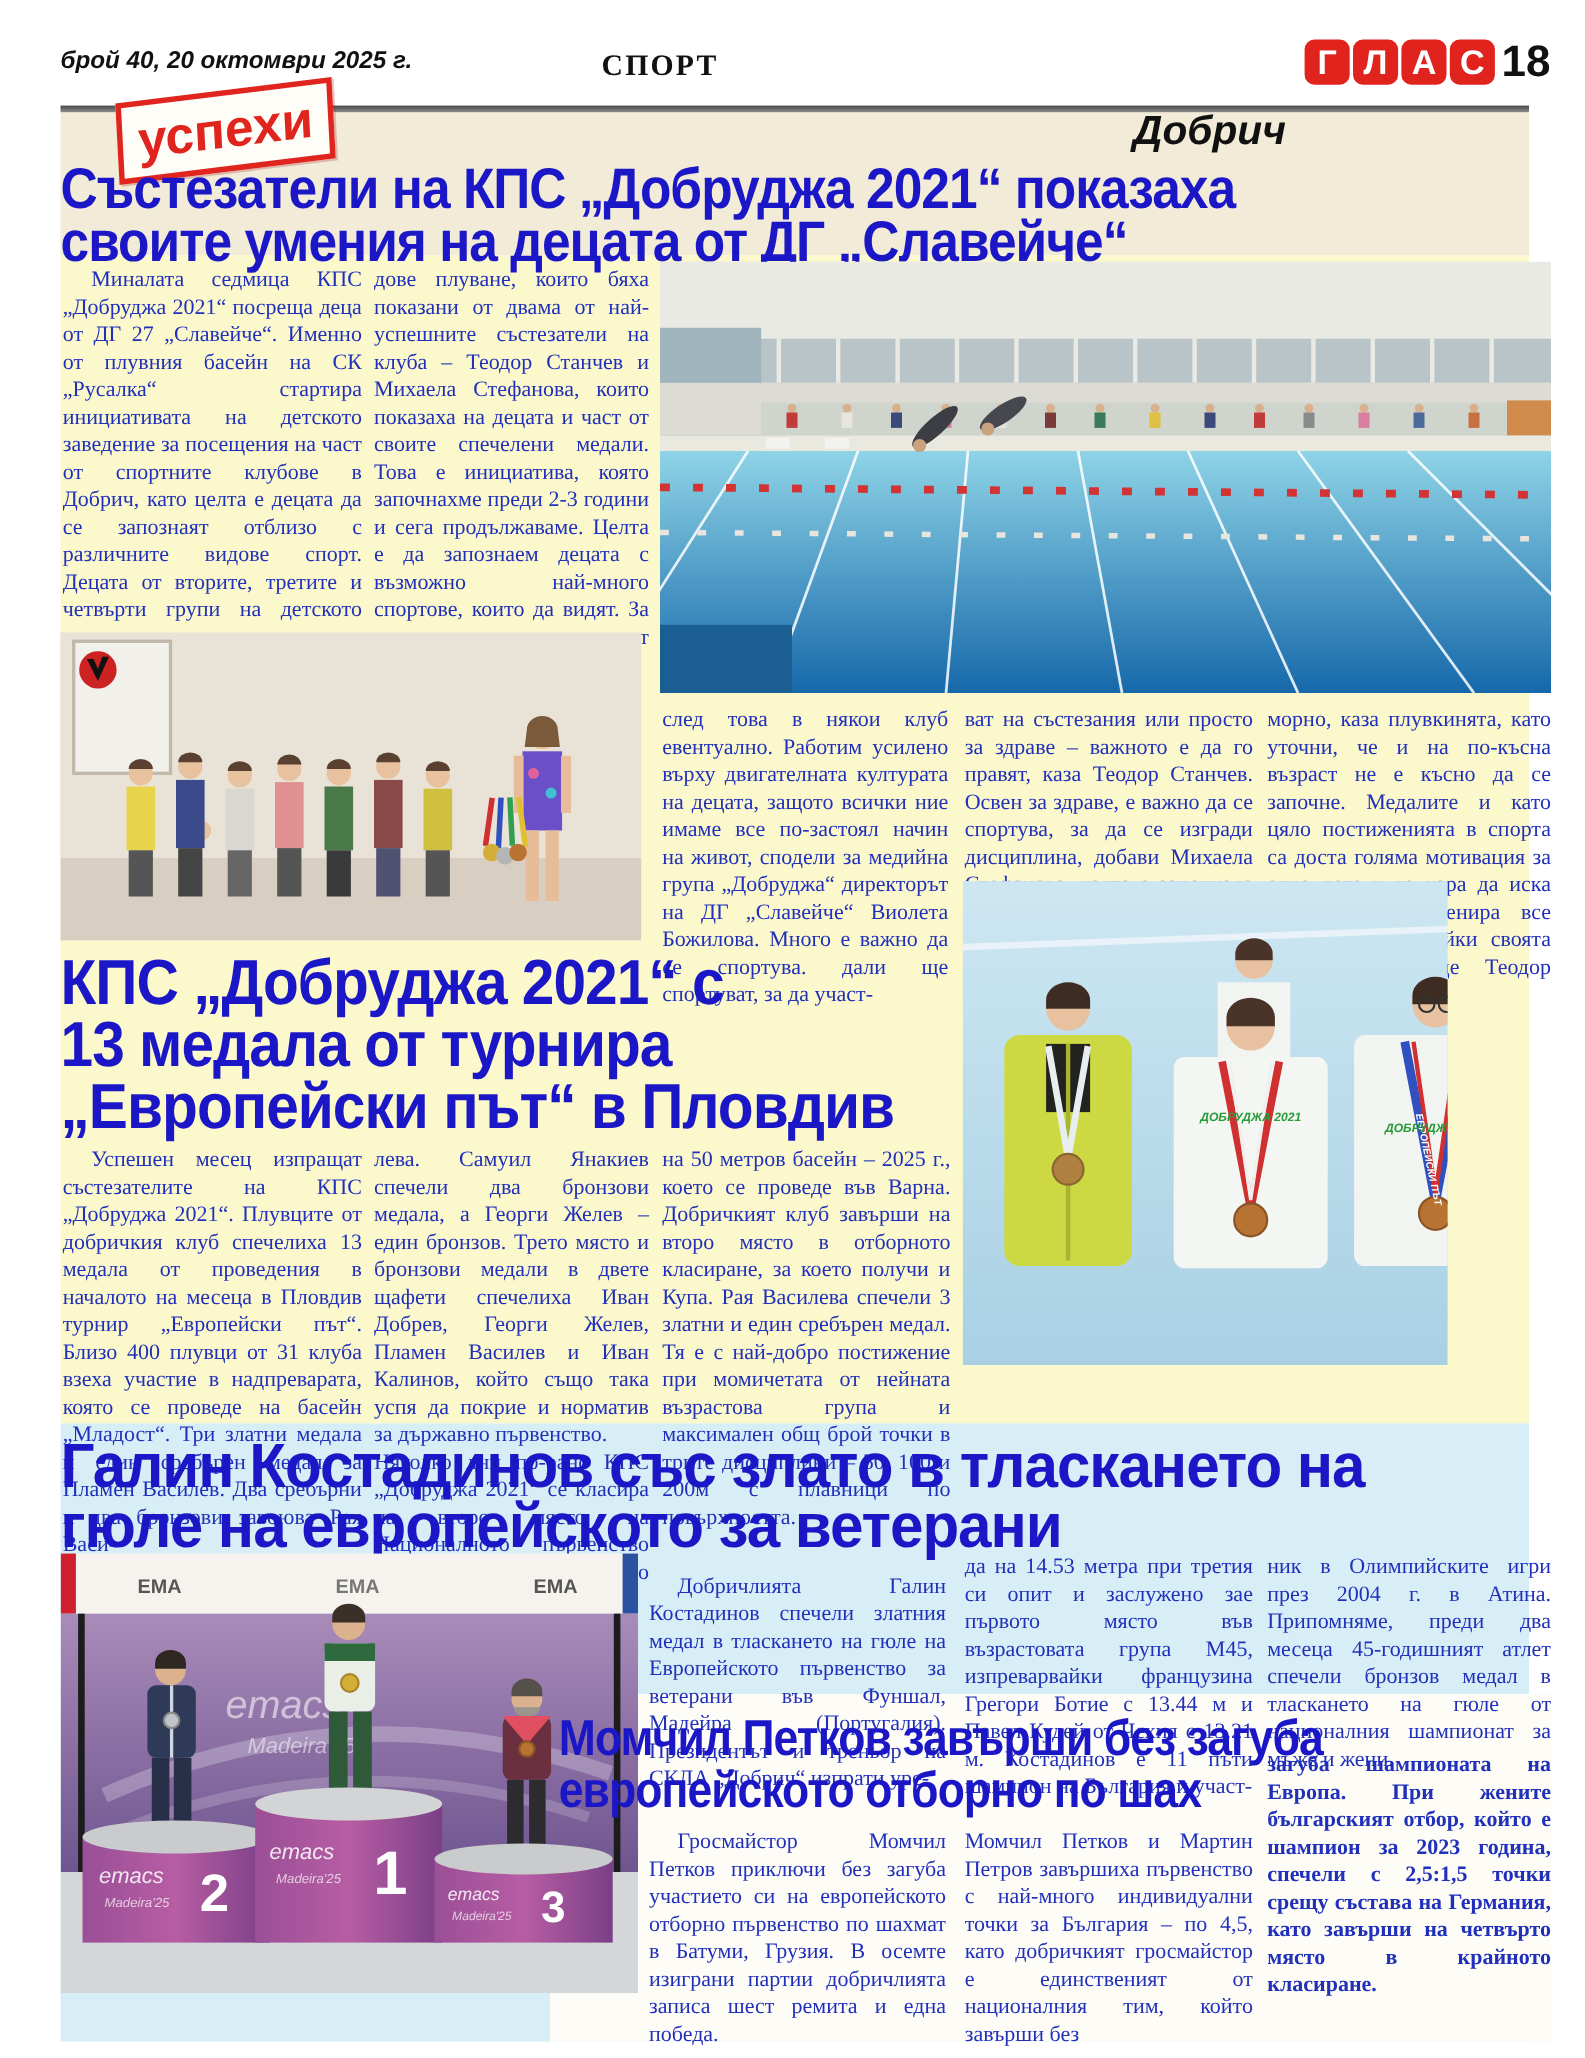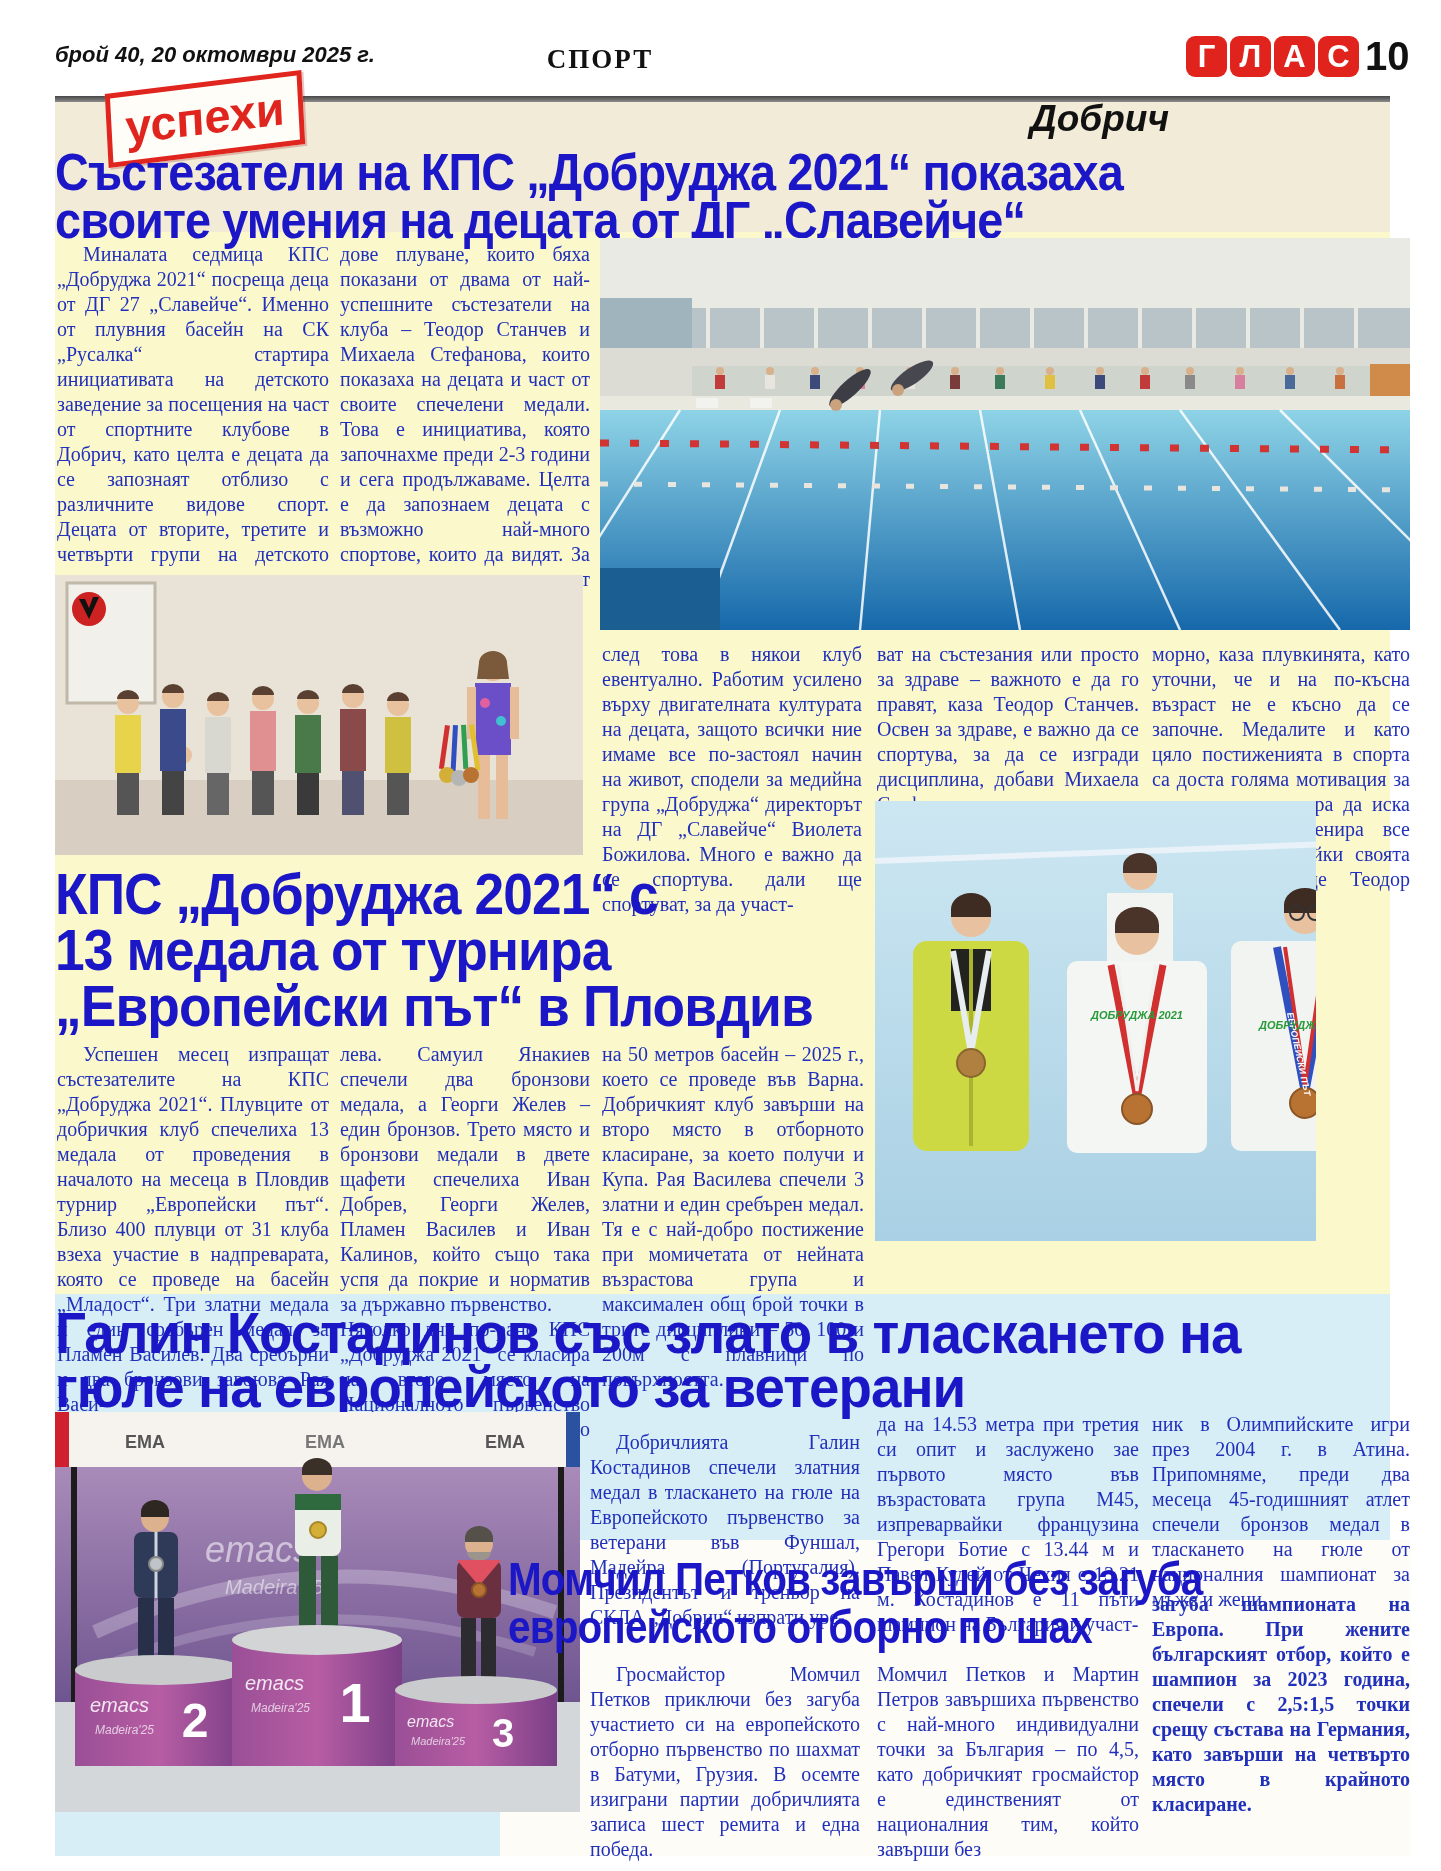--- a/index.html
+++ b/index.html
@@ -37,21 +37,21 @@
 <div class="page">
 
   <div class="band" style="left:55px;top:102px;width:1335px;height:130px;background:#f1ebd8;"></div>
   <div class="band" style="left:55px;top:232px;width:1335px;height:1062px;background:#fbf8cc;"></div>
   <div class="band" style="left:55px;top:1294px;width:1335px;height:562px;background:#d7eef6;"></div>
   <div class="band" style="left:500px;top:1540px;width:910px;height:316px;background:#fdfcf6;"></div>
 
   <div class="abs issue" style="left:55px;top:42px;">брой 40,  20 октомври 2025 г.</div>
   <div class="abs section-title" style="left:460px;top:44px;width:280px;text-align:center;">СПОРТ</div>
   <div class="abs" style="left:1183px;top:36px;">
-    <span class="logo-box">Г</span><span class="logo-box">Л</span><span class="logo-box">А</span><span class="logo-box">С</span><span class="logo-num">10</span>
+    <span class="logo-box">Г</span><span class="logo-box">Л</span><span class="logo-box">А</span><span class="logo-box">С</span><span class="logo-num">18</span>
   </div>
   <div class="rule" style="left:55px;top:96px;width:1335px;"></div>
 
   <div class="badge">успехи</div>
   <div class="abs region" style="left:1030px;top:98px;width:360px;text-align:left;">Добрич</div>
 
   <div class="hl" style="left:55px;top:142px;font-size:52px;transform:scaleX(.9);">Състезатели на КПС „Добруджа 2021“ показаха</div>
   <div class="hl" style="left:55px;top:190px;font-size:52px;transform:scaleX(.9);">своите умения на децата от ДГ „Славейче“</div>
 
   <div class="abs bodytext indent" style="left:57px;top:242px;width:272px;height:330px;">Миналата седмица КПС „Добруджа 2021“ посреща деца от ДГ 27 „Славейче“. Именно от плувния басейн на СК „Русалка“ стартира инициативата на детското заведение за посещения на част от спортните клубове в Добрич, като целта е децата да се запознаят отблизо с различните видове спорт. Децата от вторите, третите и четвърти групи на детското заведения успяха да видят различните ви-</div>

